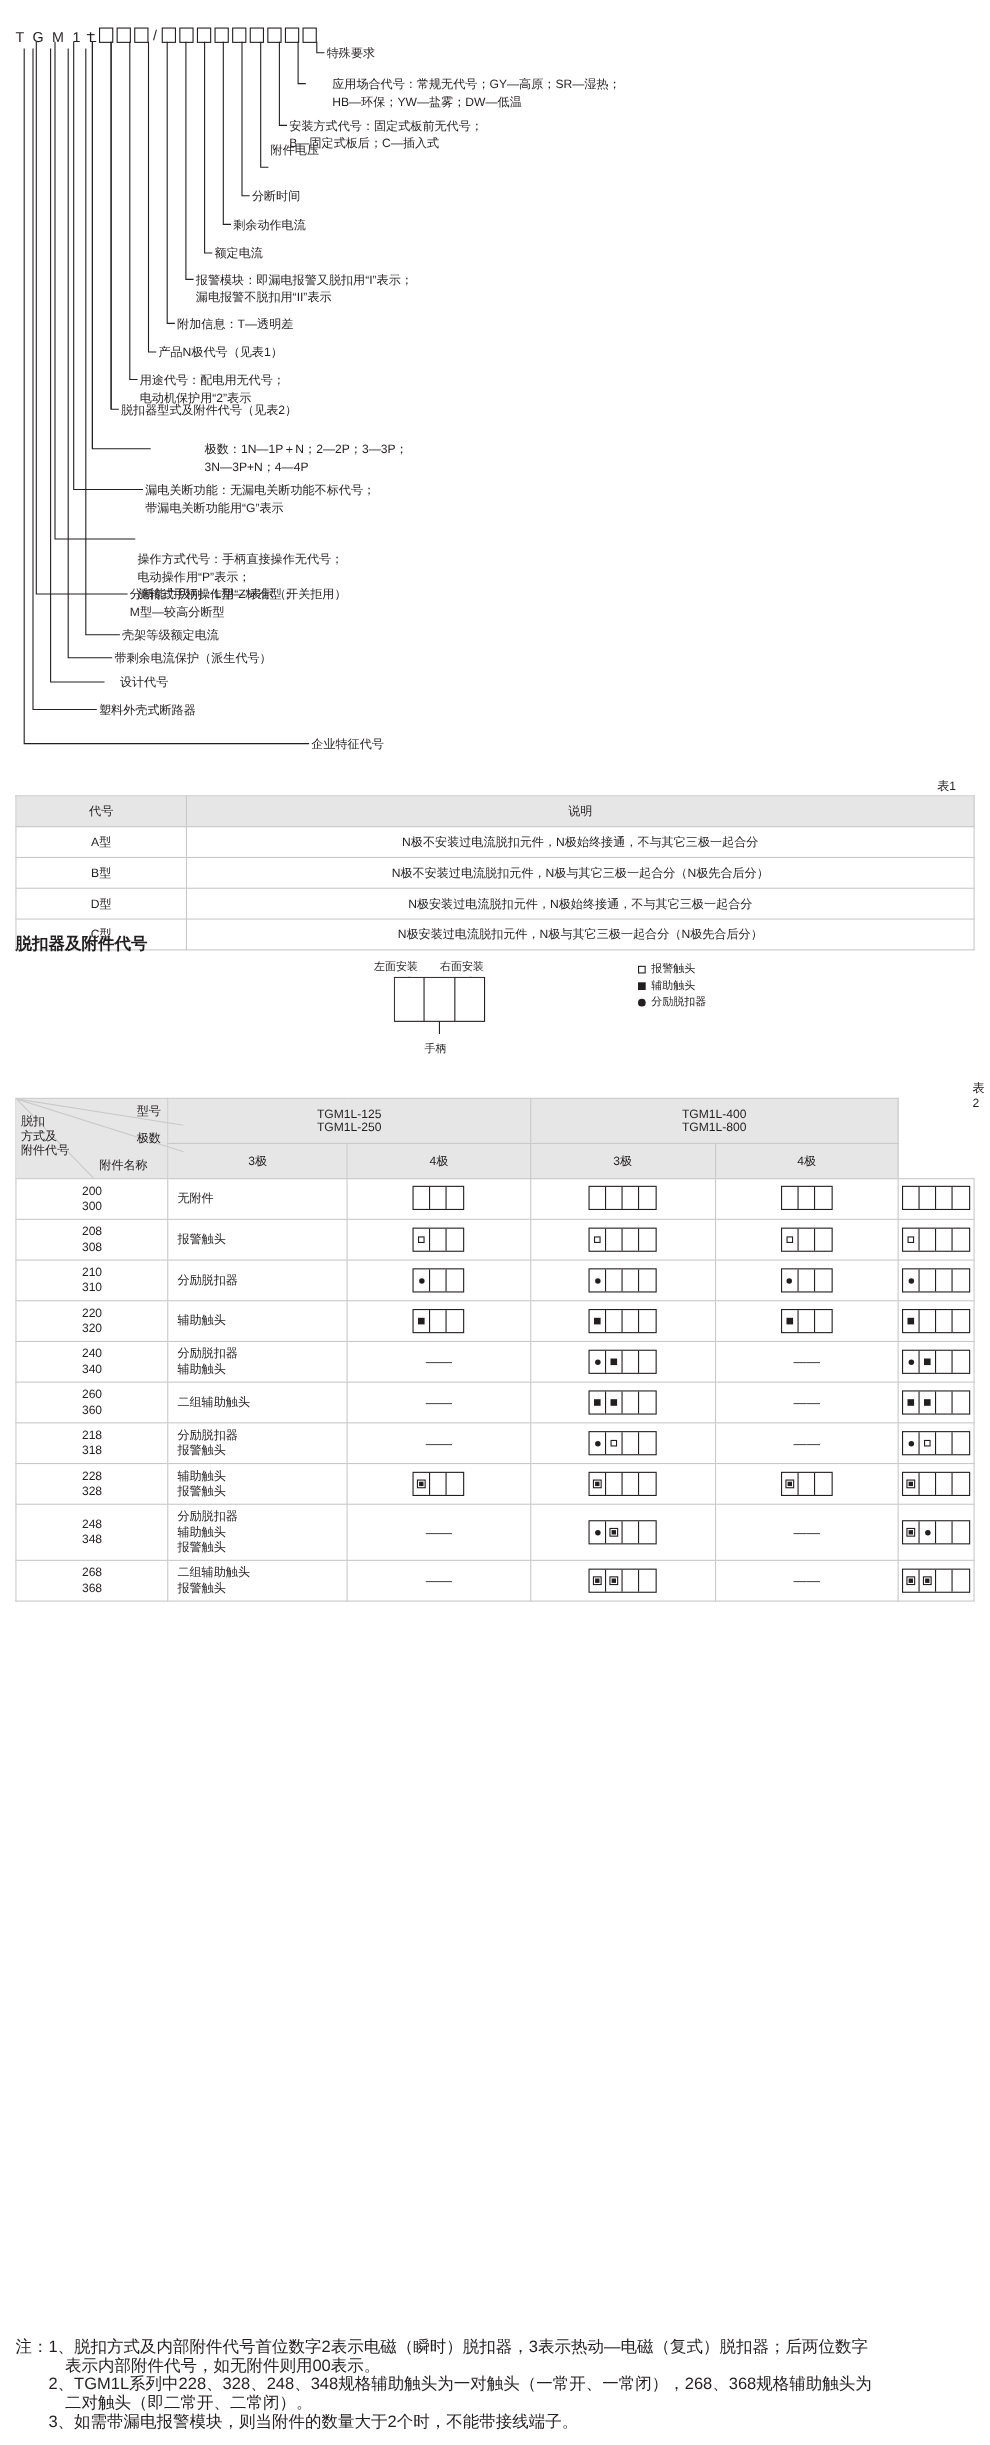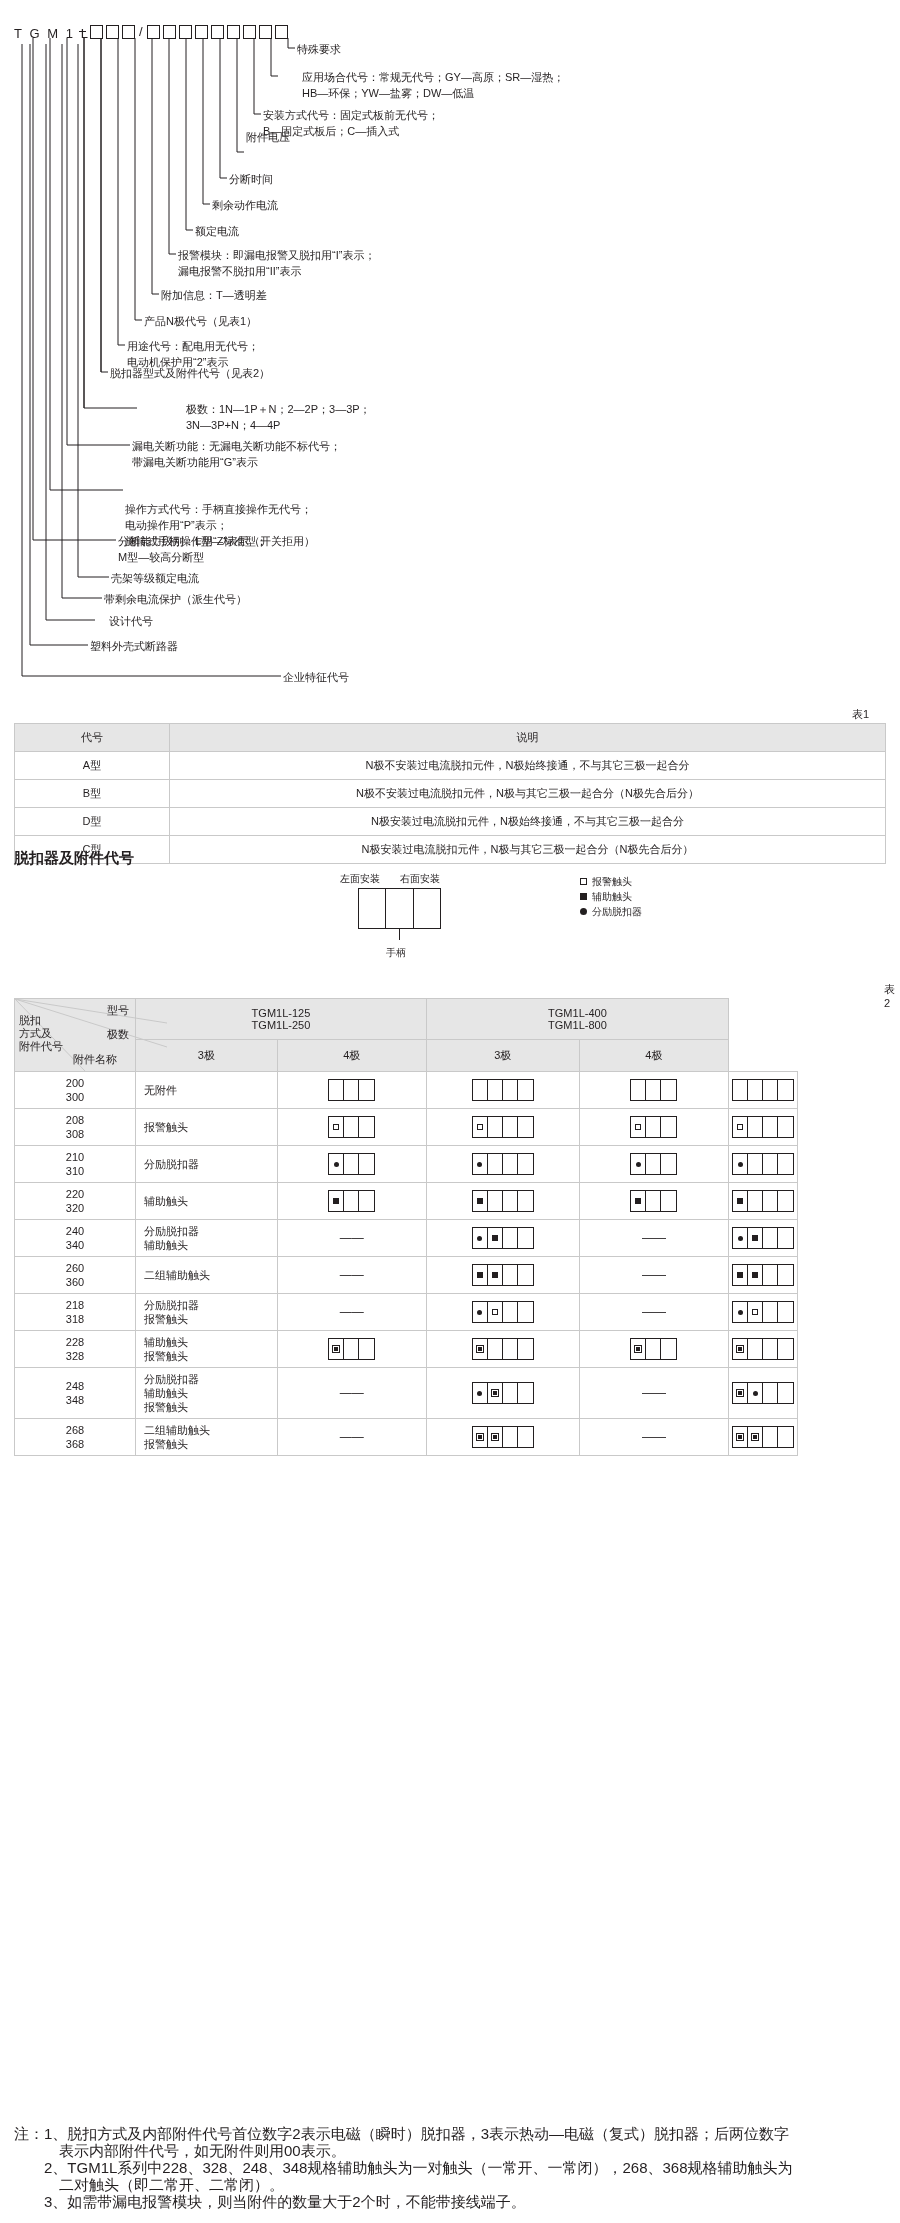--- a/index.html
+++ b/index.html
@@ -221,21 +221,21 @@
       <span>辅助触头</span>
     </div>
     <div>
       <span class="lg-ci-f"></span>
       <span>分励脱扣器</span>
     </div>
   </div>
 
   <div class="tbl-caption" style="left:884px; top:982px;">表2</div>
 
-  <table class="t2" style="left:14px; top:998px; width:784px;">
+  <table class="t2" style="left:14px; top:998px; width:872px;">
     <tbody>
 
       <tr>
         <td class="hd corner" rowspan="2">
           <svg width="152" height="72">
             <line x1="0" y1="0" x2="152" y2="48" stroke="#c9c9c9" stroke-width="1"></line>
             <line x1="0" y1="0" x2="152" y2="24" stroke="#c9c9c9" stroke-width="1"></line>
             <line x1="0" y1="0" x2="70" y2="72" stroke="#c9c9c9" stroke-width="1"></line>
           </svg>
           <span class="c-mod">型号</span>

